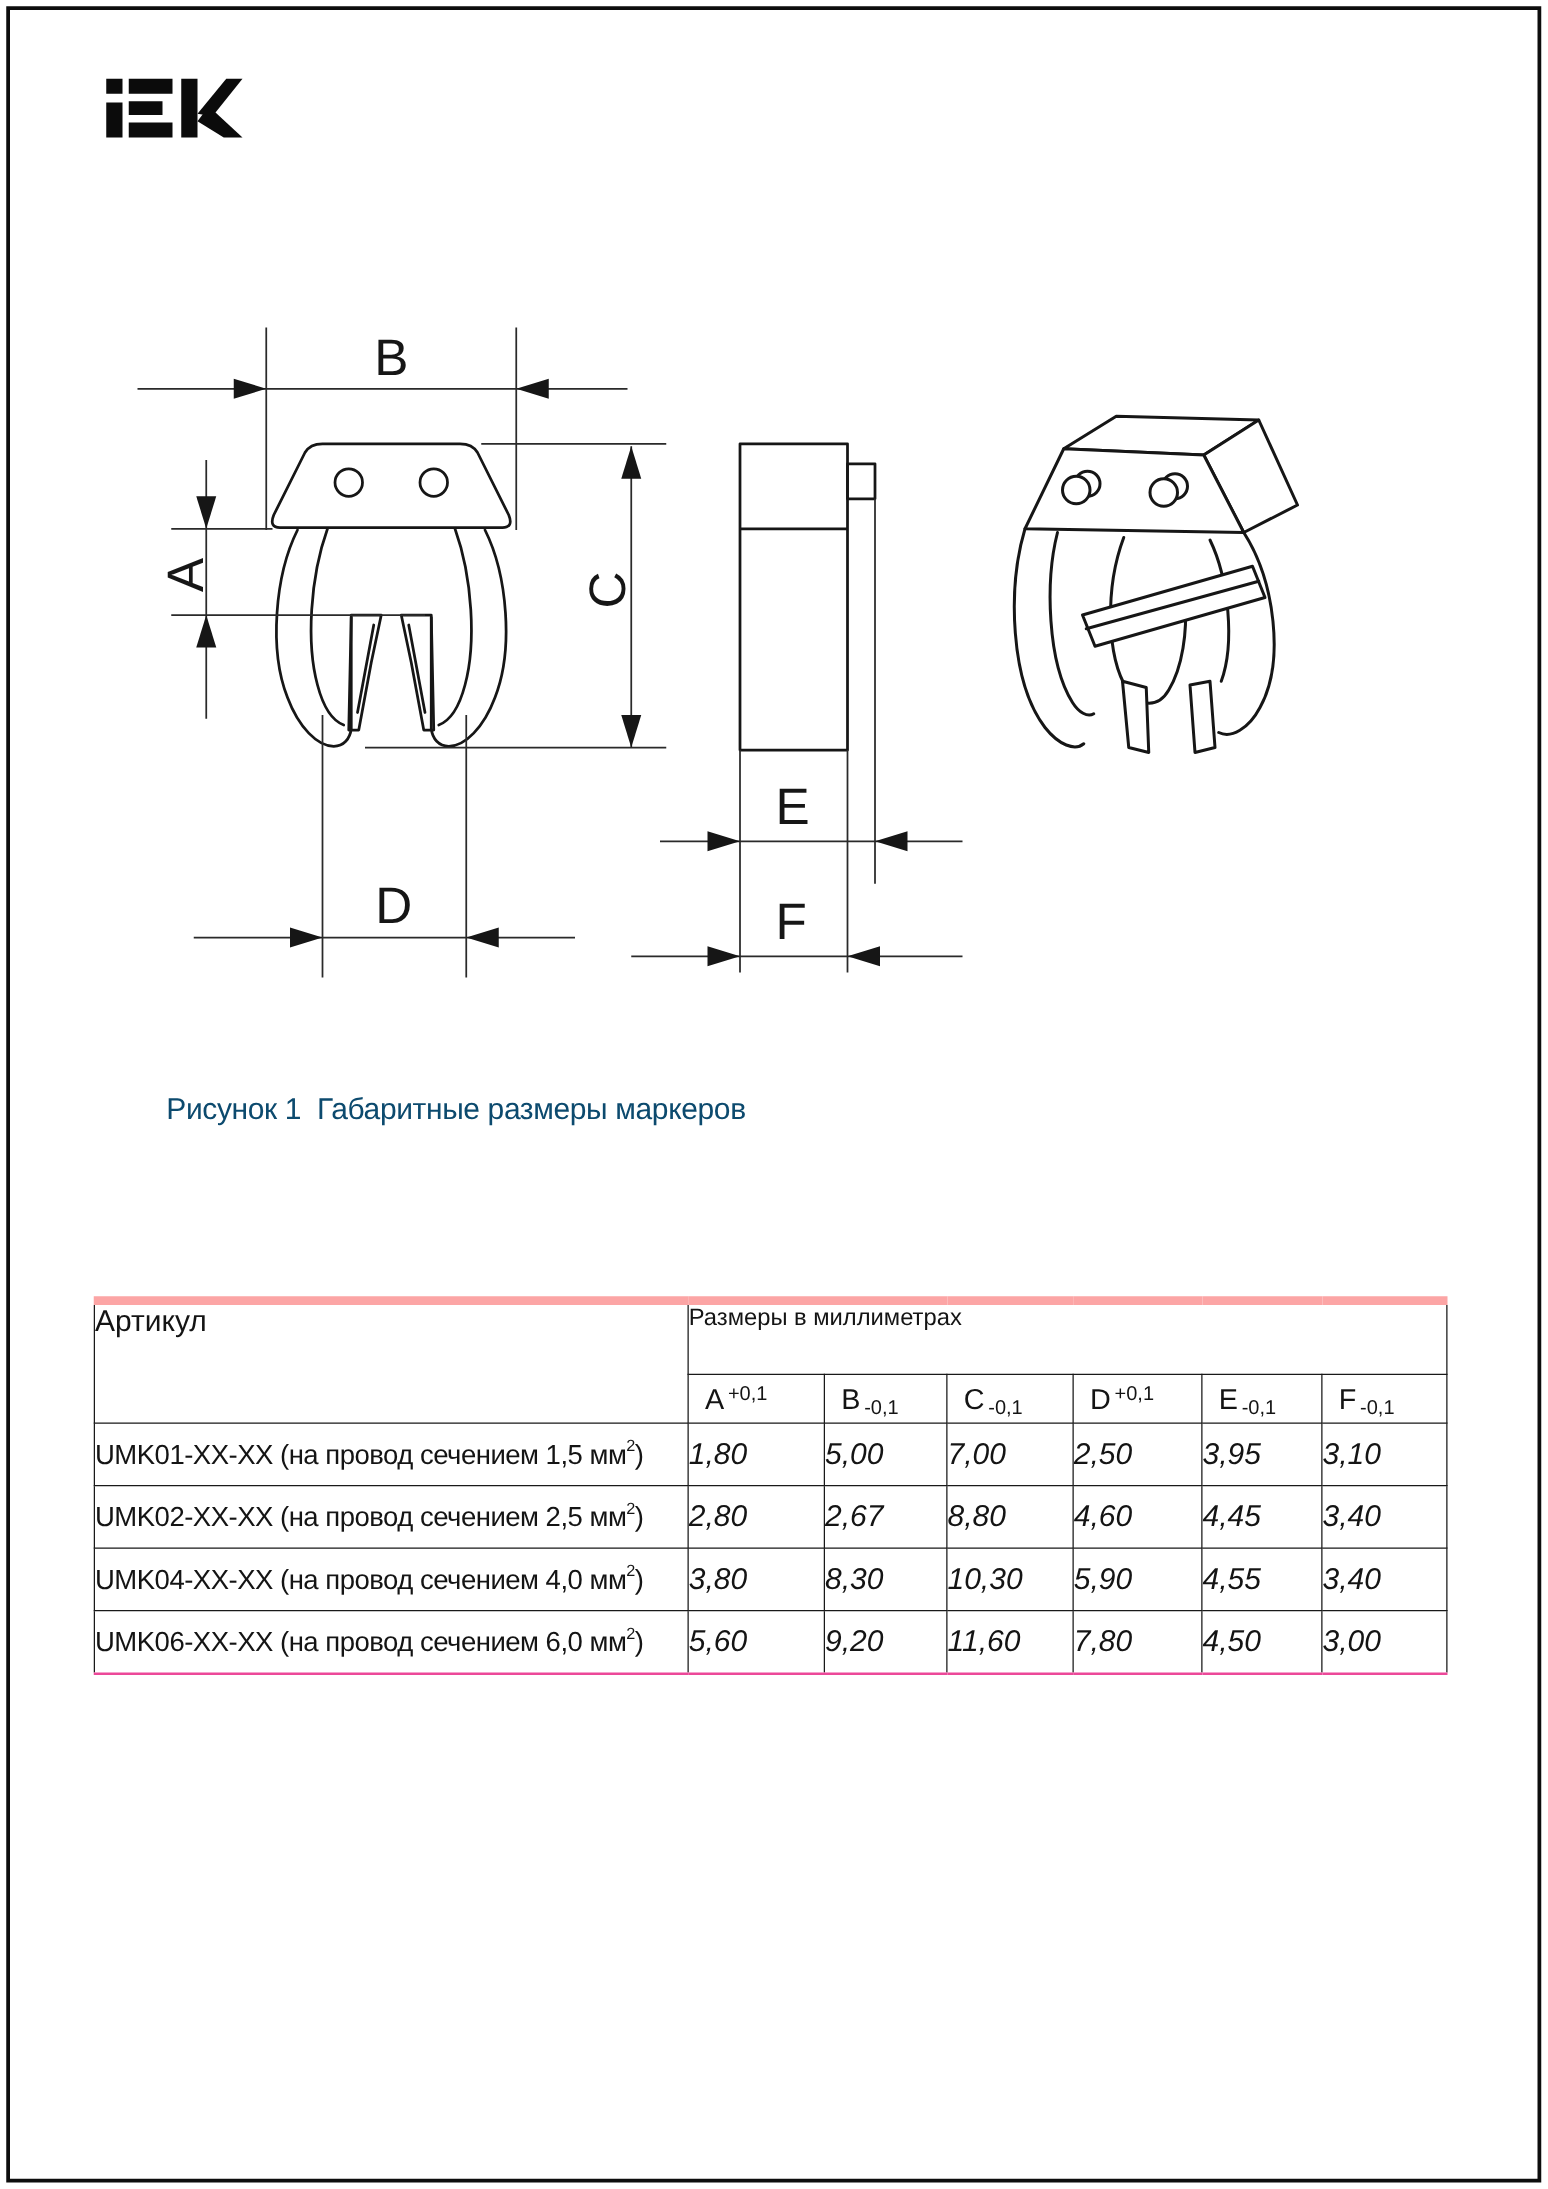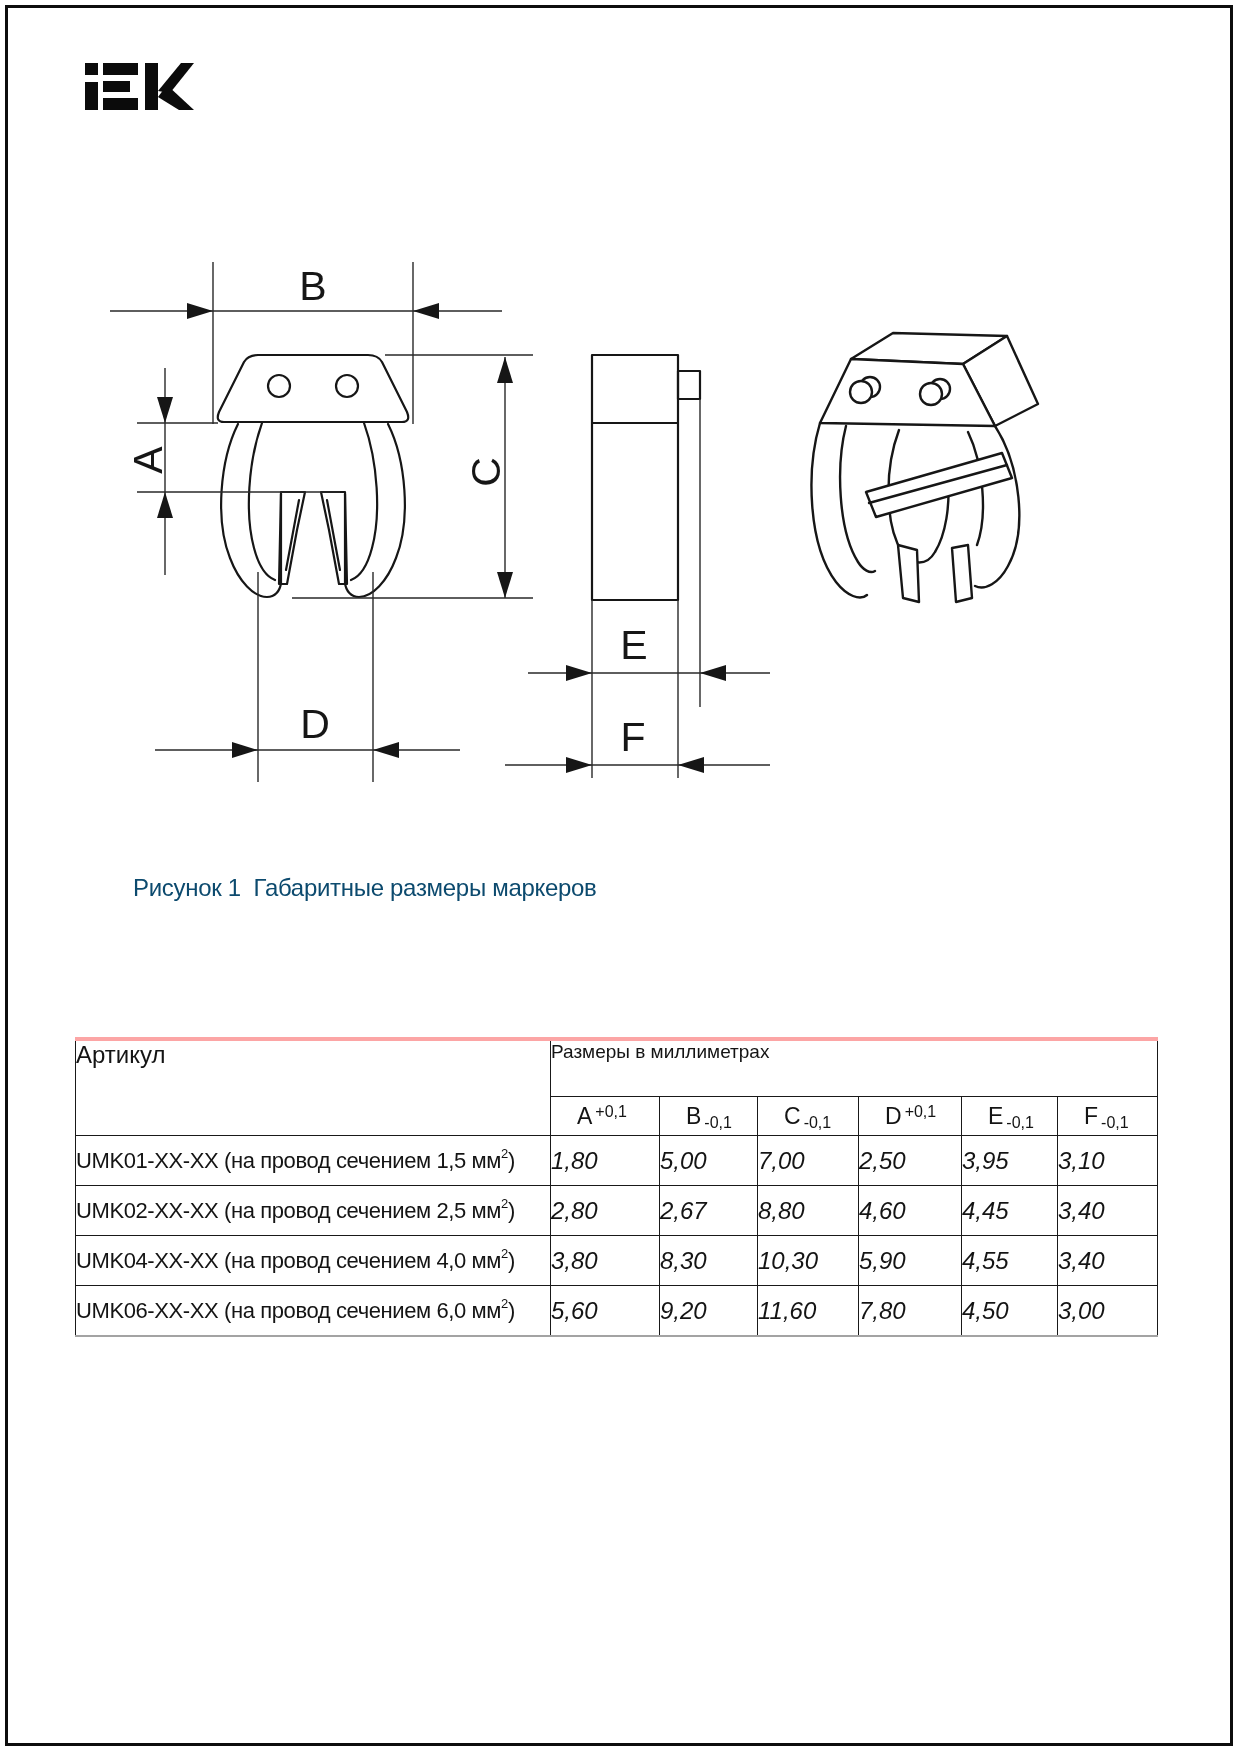--- a/index.html
+++ b/index.html
@@ -2,25 +2,25 @@
 <html><head>
 <meta charset="utf-8">
 <style>
   html,body{margin:0;padding:0;background:#ffffff;}
   body{width:1238px;height:1751px;position:relative;font-family:"Liberation Sans",sans-serif;color:#111;overflow:hidden;}
   .page-border{position:absolute;inset:5px;border:3px solid #0d0d0d;pointer-events:none;}
   .drawing-svg{position:absolute;left:0;top:0;width:1238px;height:1751px;}
   .caption{position:absolute;left:133px;top:874px;font-size:24px;letter-spacing:-0.3px;white-space:pre;color:#0c4a6e;}
   table.spec{position:absolute;left:75px;top:1037px;width:1082px;border-collapse:collapse;table-layout:fixed;color:#141414;}
   table.spec th,table.spec td{border:1px solid #191919;padding:0;font-weight:normal;text-align:left;overflow:hidden;}
-  table.spec tr.h1 th{border-top:4px solid #fca5a5;}
-  table.spec tr.r-last td{border-bottom:2px solid #a3a3a3;}
+  table.spec tr.h1 th{border-top:7px solid #fca5a5;}
+  table.spec tr.r-last td{border-bottom:2px solid #ec4899;}
   th.article-h{vertical-align:top;padding:9px 4px 0 11px;font-weight:bold;font-size:24px;}
   th.group-h{vertical-align:top;padding:9px 4px 0 14px;font-weight:bold;font-size:19px;height:55px;}
-  tr.h2 th{height:38px;font-size:23px;padding-left:26px;vertical-align:middle;white-space:nowrap;}
+  tr.h2 th{height:38px;font-size:23px;padding-left:13px;vertical-align:middle;white-space:nowrap;}
   .tol{font-size:16px;letter-spacing:0;}
   .tol-up{position:relative;top:-7px;left:3px;}
   .tol-down{position:relative;top:4px;left:3px;}
   td.article{font-size:22px;letter-spacing:-0.4px;padding-left:11px;height:49px;vertical-align:middle;white-space:nowrap;}
   td.val{font-size:24px;padding-left:14px;height:49px;vertical-align:middle;font-style:italic;}
   td.article sup{font-size:13px;vertical-align:top;position:relative;top:-2px;}
   .dim-text{font-size:41px;fill:#161616;font-family:"Liberation Sans",sans-serif;}
 </style>
 </head>
 <body>

